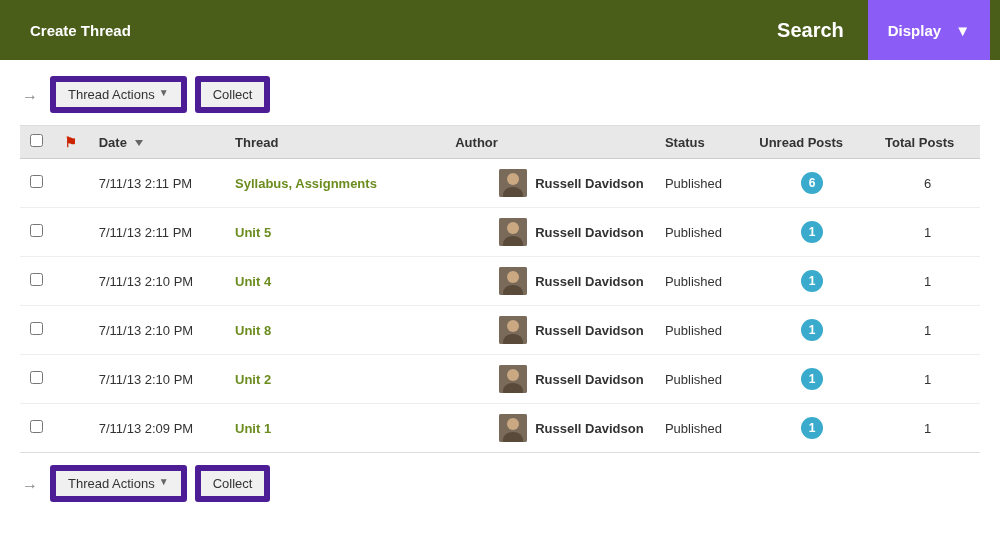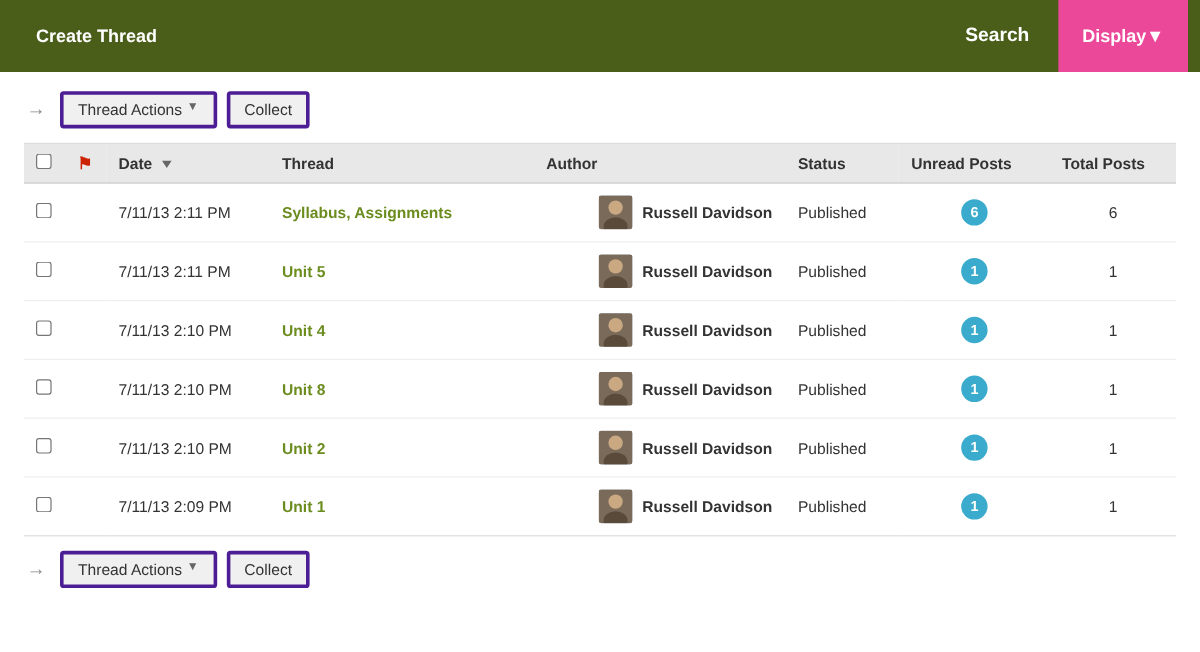--- a/index.html
+++ b/index.html
@@ -28,41 +28,41 @@
       align-items: center;
       cursor: pointer;
       text-decoration: none;
       background: transparent;
       border: none;
     }
     .top-nav .nav-spacer { flex: 1; }
     .top-nav .search-btn {
       color: #fff;
       font-weight: bold;
-      font-size: 16px;
+      font-size: 20px;
       padding: 0 24px;
       height: 60px;
       display: flex;
       align-items: center;
       cursor: pointer;
       background: transparent;
       border: none;
     }
     .top-nav .display-btn {
-      background: #ec4899;
+      background: #8b5cf6;
       color: #fff;
       font-weight: bold;
       font-size: 15px;
       padding: 0 20px;
       height: 60px;
       display: flex;
       align-items: center;
       cursor: pointer;
       border: none;
-      gap: 0;
+      gap: 14px;
     }
 
     
     .content {
       padding: 16px 20px;
     }
 
     
     .toolbar {
       display: flex;
@@ -72,21 +72,21 @@
       padding-left: 30px;
     }
     .toolbar-arrow {
       color: #888;
       font-size: 16px;
       margin-left: -28px;
       margin-right: 4px;
     }
     .btn-action {
       background: #f0f0f0;
-      border: 3px solid #4c1d95;
+      border: 6px solid #4c1d95;
       border-radius: 3px;
       padding: 5px 12px;
       font-size: 13px;
       cursor: pointer;
       display: flex;
       align-items: flex-start;
       gap: 4px;
       color: #333;
       font-weight: normal;
     }

